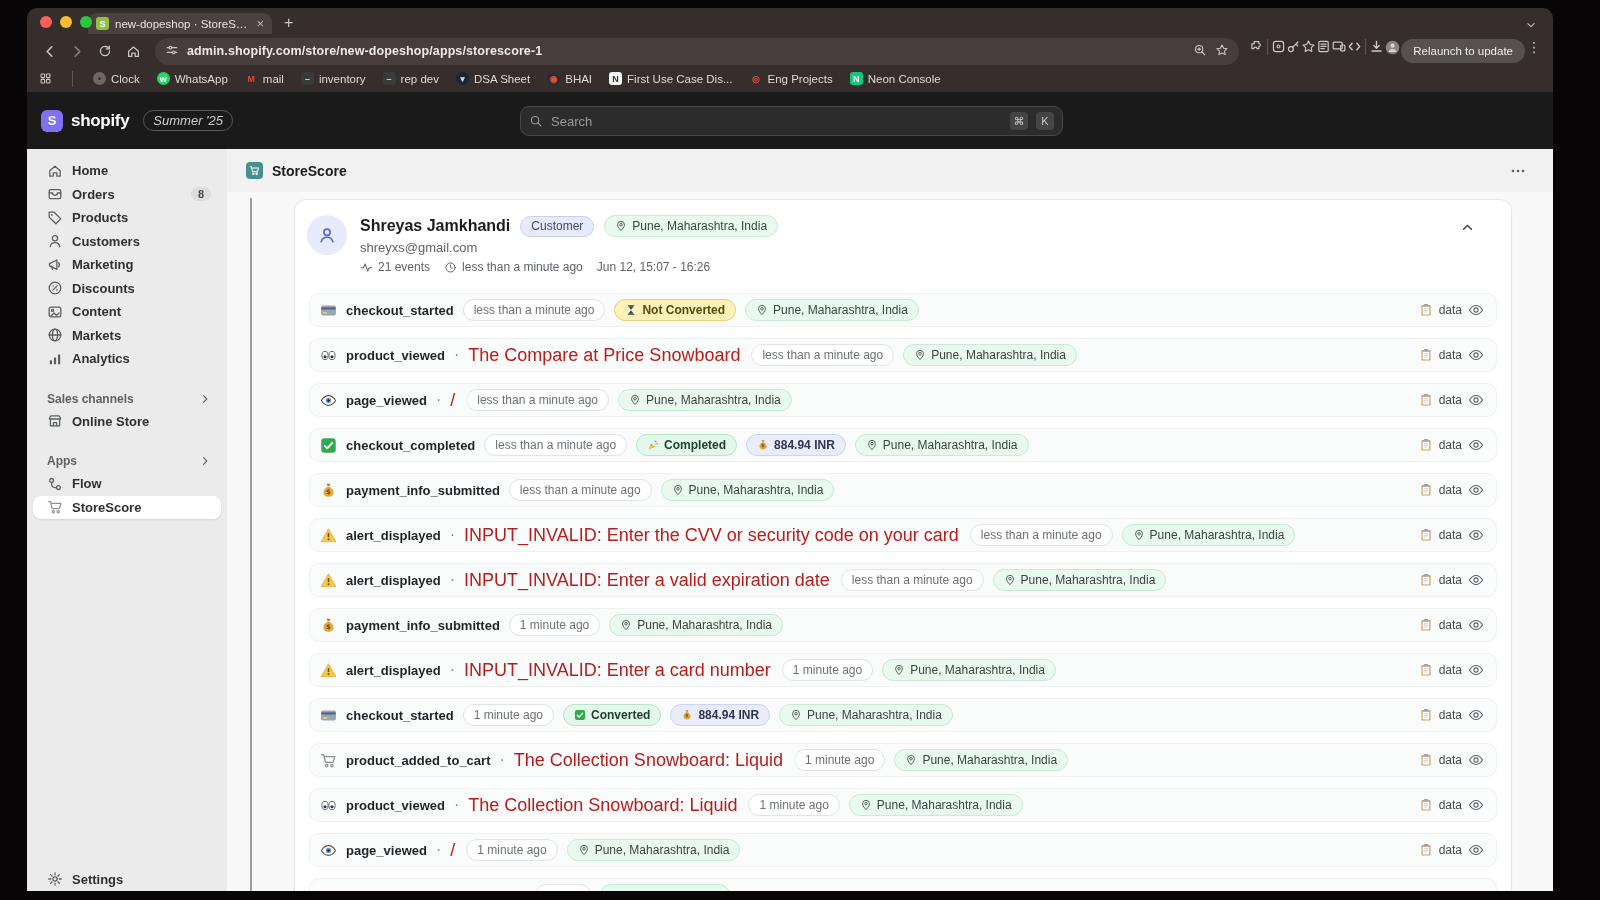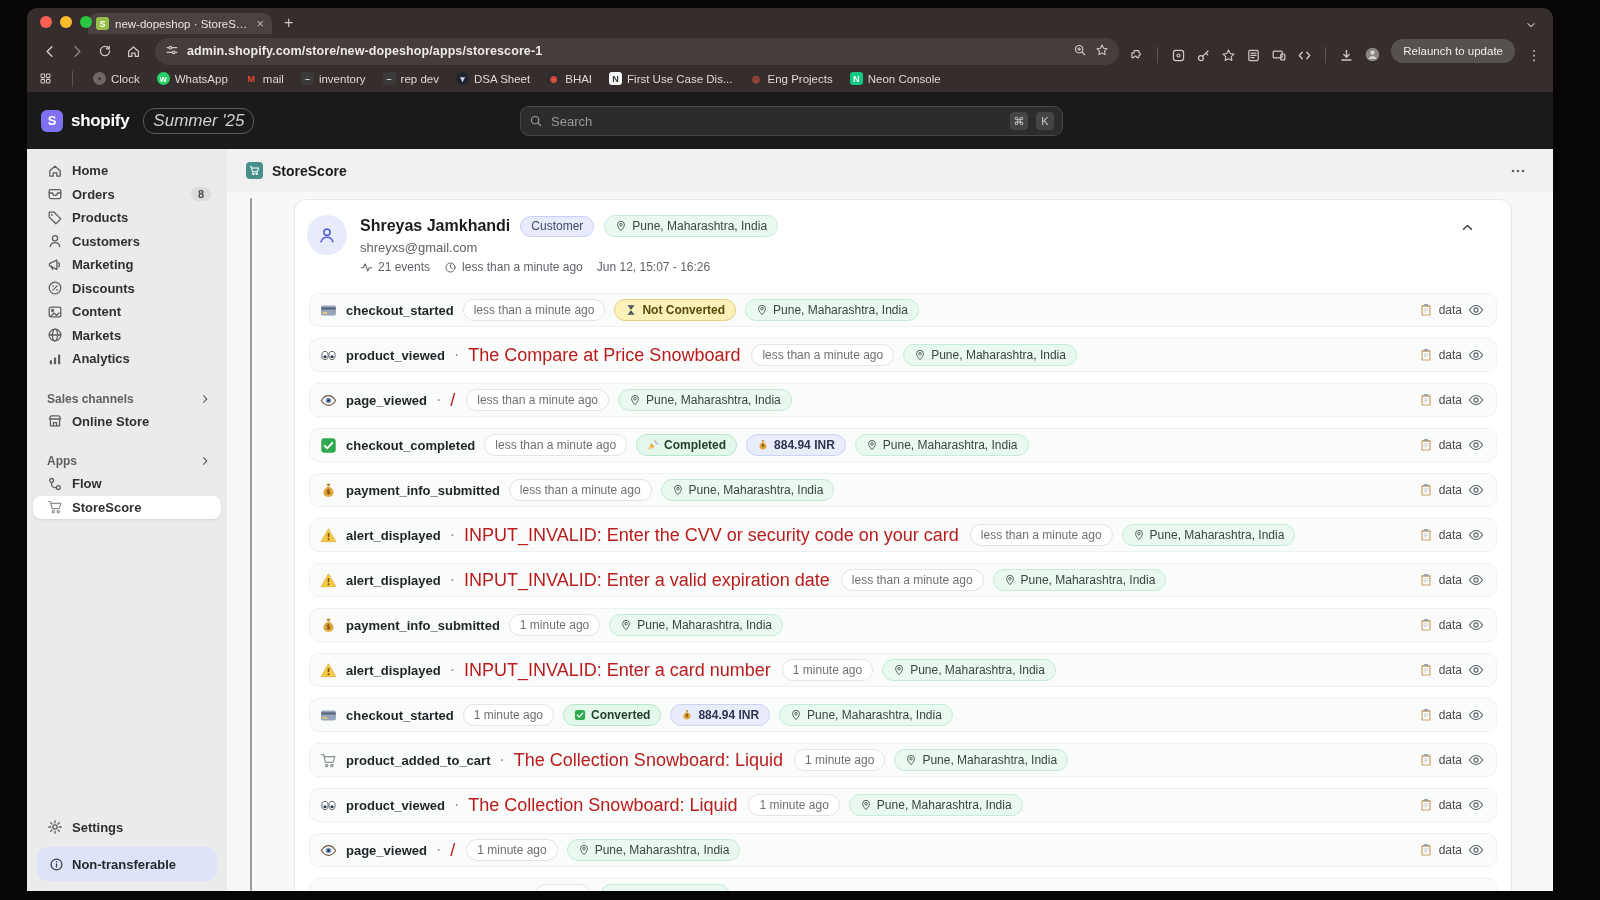--- a/index.html
+++ b/index.html
@@ -27,41 +27,41 @@
   .tabsearch{position:absolute;right:16px;top:9px;color:#bdb8b6;}
 
   
   .urlrow{height:34px;display:flex;align-items:center;padding:0 10px;gap:4px;flex:none;}
   .navbtn{width:24px;height:24px;display:grid;place-items:center;color:#cdc8c6;}
   .navbtn.dim{color:#8a8482;}
   .omnibox{height:27px;background:#463d3c;border-radius:14px;flex:1;display:flex;align-items:center;
            gap:8px;padding:0 10px;margin:16px 6px;color:#ece9e8;font-size:12.5px;min-width:0;}
   .omni-url{flex:1;white-space:nowrap;overflow:hidden;font-weight:600;letter-spacing:.1px;}
   .omni-ico{color:#cdc8c6;}
-  .chromeicons{display:flex;align-items:flex-end;gap:10px;color:#cdc8c6;flex:none;}
+  .chromeicons{display:flex;align-items:flex-start;color:#cdc8c6;flex:none;}
   .vsep{width:1px;height:16px;background:#5a5452;margin:0 3px;}
   .relaunch{height:24px;background:#56504e;border-radius:13px;color:#f0eeed;font-size:11.5px;
             display:flex;align-items:center;padding:0 12px;white-space:nowrap;}
   .kebab{color:#cdc8c6;font-size:14px;padding:0 2px;}
 
   
   .bookmarks{height:21px;display:flex;align-items:center;gap:17px;padding:0 0 3px 12px;flex:none;
              font-size:11.5px;color:#dddad8;}
   .bm{display:flex;align-items:center;gap:5px;white-space:nowrap;}
   .fav{width:13px;height:13px;border-radius:3px;display:grid;place-items:center;font-size:9px;font-weight:bold;flex:none;}
   .fav.circle{border-radius:50%;}
   .bm-grid{color:#cdc8c6;}
 
   
   .shopbar{height:57px;background:#1a1a1a;display:flex;align-items:center;flex:none;position:relative;}
   .logo{display:flex;align-items:center;gap:8px;padding-left:14px;}
   .logo-bag{width:22px;height:22px;border-radius:6px;background:#7e72f2;color:#fff;display:grid;
             place-items:center;font-weight:bold;font-size:13px;}
   .wordmark{color:#fff;font-size:17px;font-weight:bold;letter-spacing:-.3px;}
-  .season{margin-left:6px;border:1px solid #5a5a5a;border-radius:12px;color:#cfcfcf;font-size:17px;
+  .season{margin-left:6px;border:1px solid #5a5a5a;border-radius:12px;color:#cfcfcf;font-size:13px;
           font-style:italic;padding:2px 9px;}
   .topsearch{position:absolute;left:493px;top:14px;width:525px;height:28px;background:#2c2c2c;
              border:1px solid #474747;border-radius:9px;display:flex;align-items:center;gap:8px;
              padding:0 8px;color:#9a9a9a;font-size:13px;}
   .topsearch .grow{flex:1;}
   .key{width:18px;height:18px;background:#454545;border-radius:4px;color:#c9c9c9;font-size:11px;
        display:grid;place-items:center;}
   .topright{position:absolute;right:16px;top:0;height:57px;display:flex;align-items:center;gap:18px;color:#d5d5d5;}
   .storechip{display:flex;align-items:center;gap:9px;}
   .storeavatar{width:26px;height:26px;border-radius:6px;background:#3df24f;color:#0b3a12;font-size:9px;
@@ -506,30 +506,20 @@
         <div class="sb-spacer"></div>
         <div class="navitem">
           <span class="ic" style="display: inline-block;">
               <svg viewBox="0 0 16 16" width="100%" height="100%" fill="none" stroke="currentColor" stroke-width="1.3" stroke-linecap="round" stroke-linejoin="round">
                 <circle cx="8" cy="8" r="2.1"></circle>
                 <path d="M8 1.8v2M8 12.2v2M1.8 8h2M12.2 8h2M3.6 3.6l1.4 1.4M11 11l1.4 1.4M12.4 3.6 11 5M5 11l-1.4 1.4"></path>
               </svg>
             </span>
           <span>Settings</span>
         </div>
-        <div class="footerpill">
-          <span class="ic" style="display: inline-block;">
-              <svg viewBox="0 0 16 16" width="100%" height="100%" fill="none" stroke="currentColor" stroke-width="1.3" stroke-linecap="round" stroke-linejoin="round">
-                <circle cx="8" cy="8" r="5.8"></circle>
-                <path d="M8 7.4v3.2"></path>
-                <circle cx="8" cy="5.1" r=".8" fill="currentColor" stroke="none"></circle>
-              </svg>
-            </span>
-          <span>Non-transferable</span>
-        </div>
       </div>
 
       <div class="main">
         <div class="pageheader">
           <span class="appicon">
               <span style="display: inline-block;">
                 <svg viewBox="0 0 16 16" width="100%" height="100%" fill="none" stroke="#ffffff" stroke-width="1.5" stroke-linecap="round" stroke-linejoin="round">
                   <path d="M1.5 2.5h2l1.6 7.2h7.2l1.6-5.4H4.2"></path>
                   <circle cx="6.3" cy="12.8" r="1.1"></circle>
                   <circle cx="11.2" cy="12.8" r="1.1"></circle>

